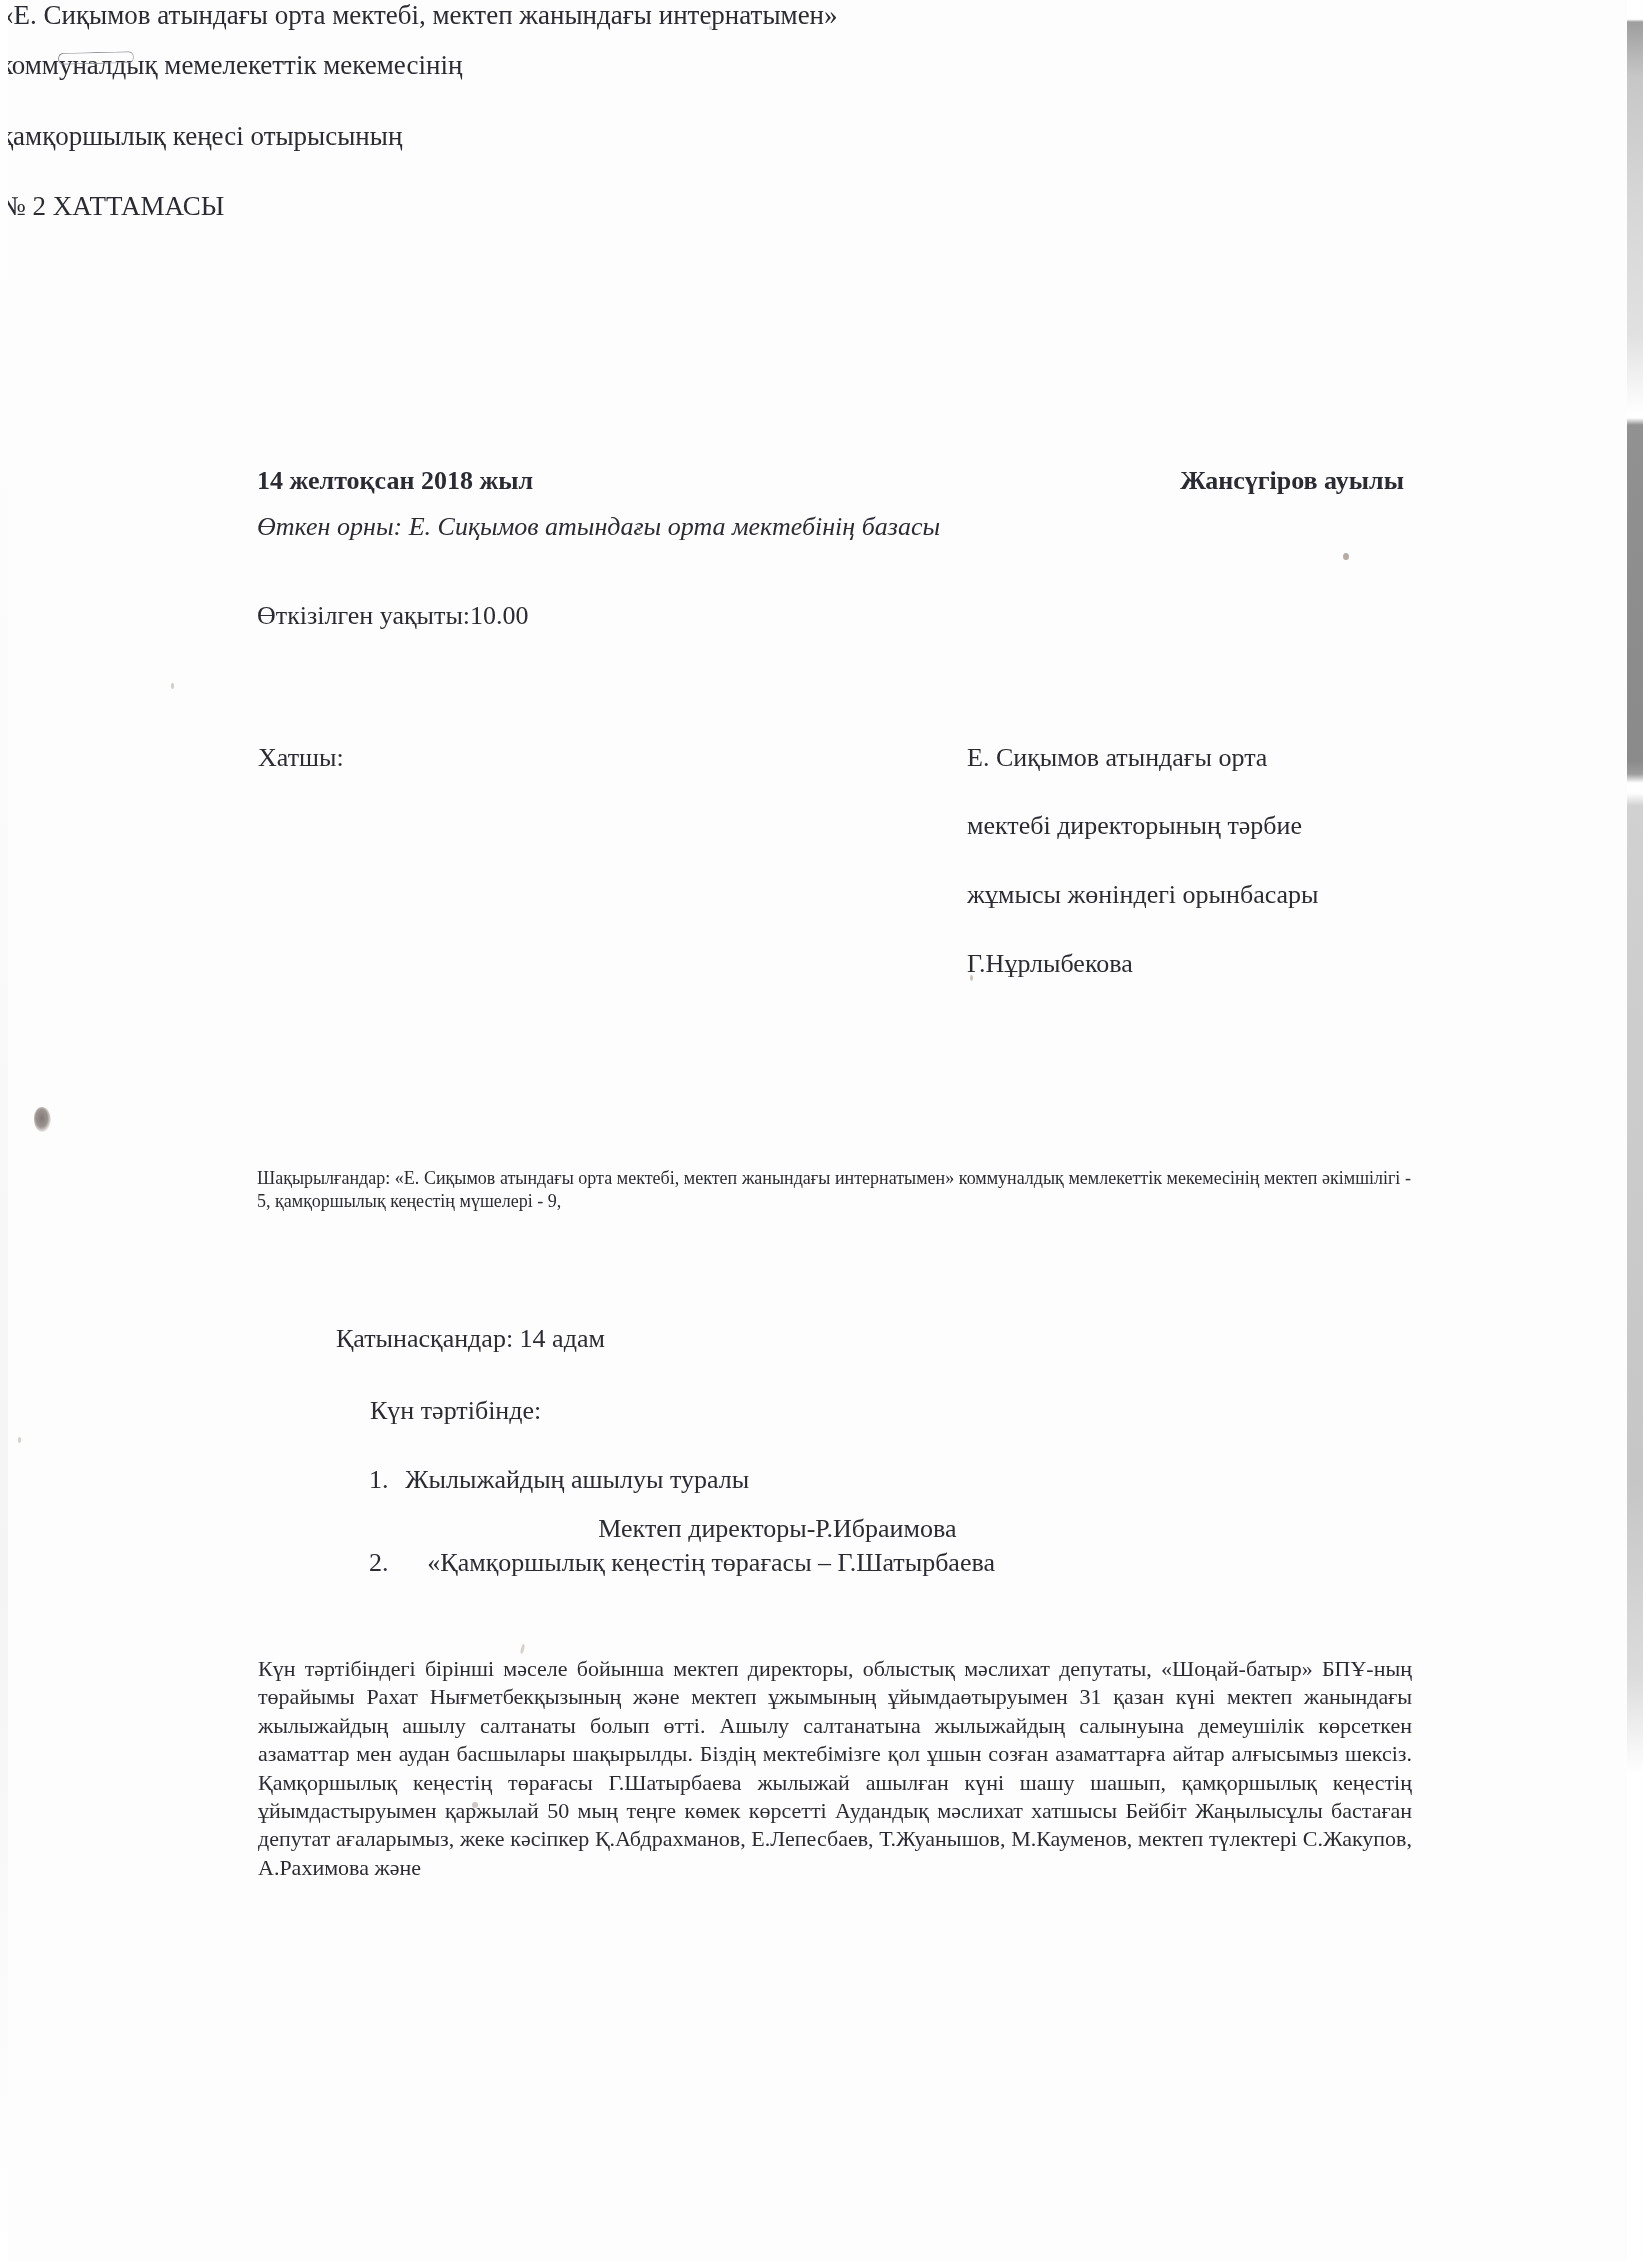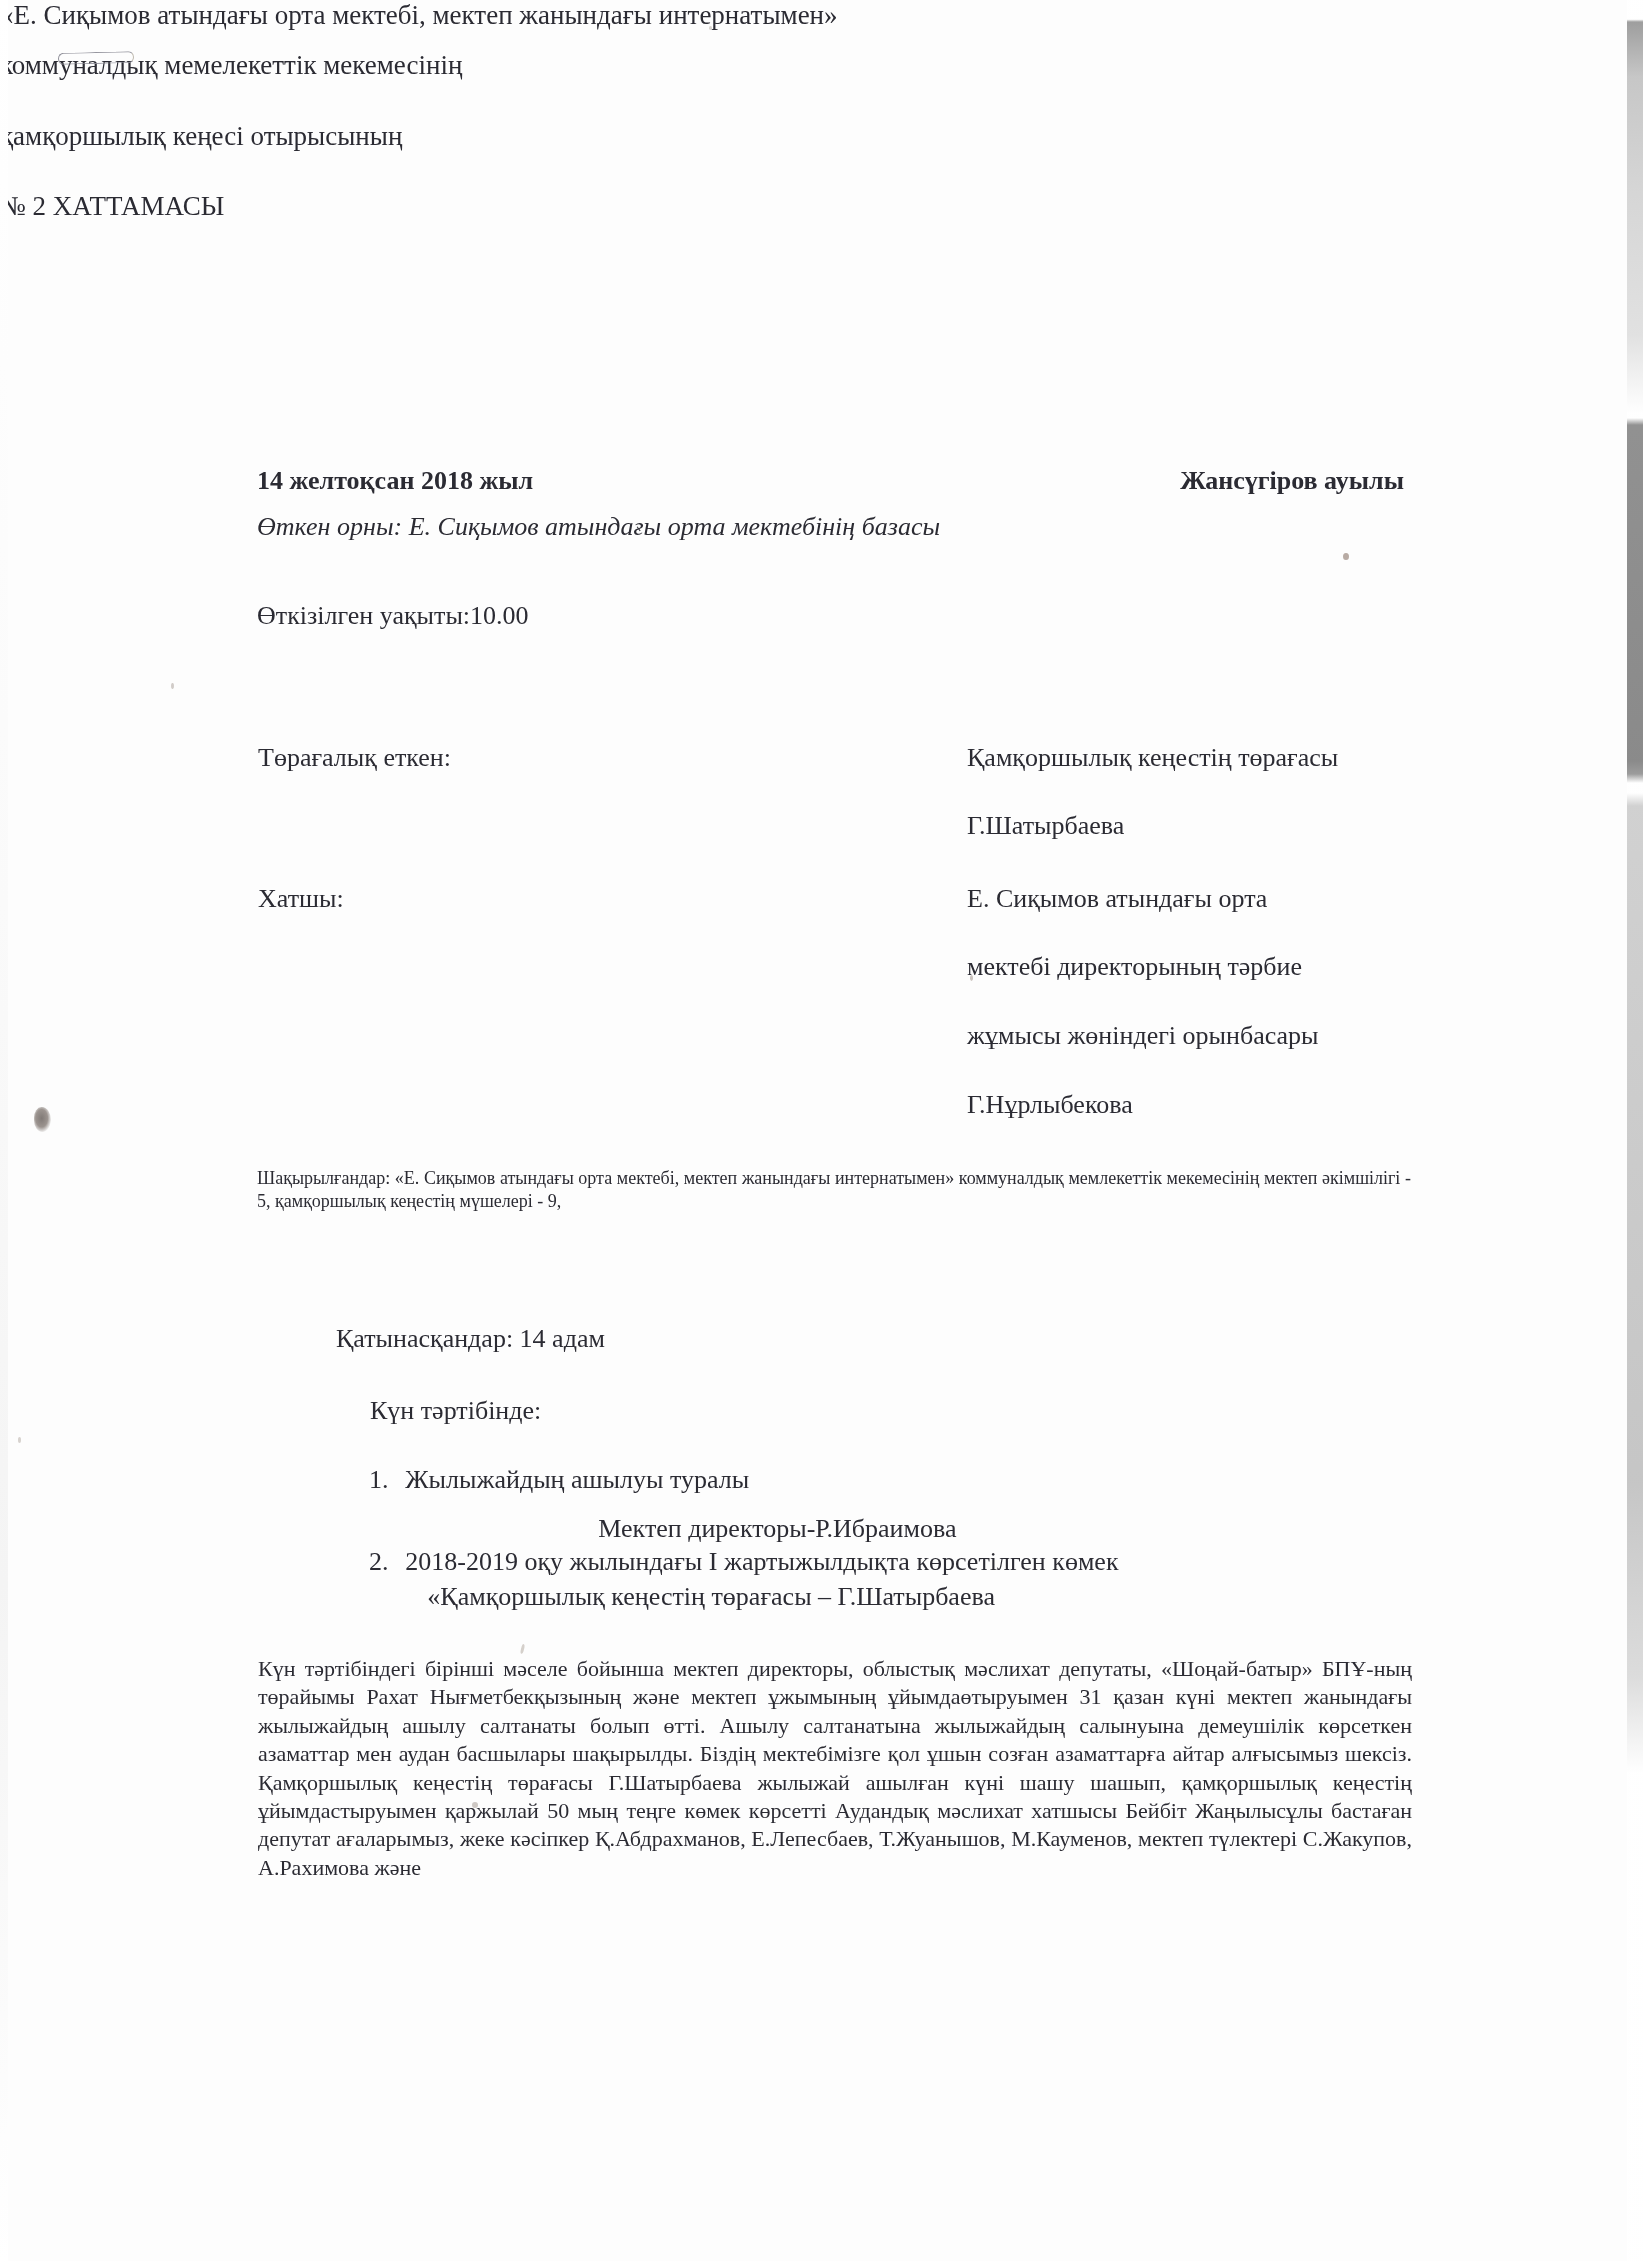--- a/index.html
+++ b/index.html
@@ -200,25 +200,20 @@
   <div class="datebar">
     <span>14 желтоқсан  2018 жыл</span>
     <span>Жансүгіров ауылы</span>
   </div>
 
   <div class="meta-line meta-place">Өткен орны: Е. Сиқымов  атындағы орта мектебінің базасы</div>
   <div class="meta-line meta-time">Өткізілген уақыты:10.00</div>
 
   <div class="role-grid">
 
-    <div class="role-row" style="height:141px;">
-      <span class="role-label" style="top:0;">Төрағалық еткен:</span>
-      <span class="role-value" style="top:0;">Қамқоршылық кеңестің төрағасы</span>
-      <span class="role-value" style="top:68px;">Г.Шатырбаева</span>
-    </div>
 
     <div class="role-row" style="height:284px;">
       <span class="role-label" style="top:0;">Хатшы:</span>
       <span class="role-value" style="top:0;">Е. Сиқымов атындағы орта</span>
       <span class="role-value" style="top:68px;">мектебі директорының тәрбие</span>
       <span class="role-value" style="top:137px;">жұмысы жөніндегі орынбасары</span>
       <span class="role-value" style="top:206px;">Г.Нұрлыбекова</span>
     </div>
 
   </div>
@@ -228,21 +223,20 @@
   <div class="attend">Қатынасқандар:   14 адам</div>
 
   <div class="agenda-head">Күн тәртібінде:</div>
 
   <ol class="agenda-list">
     <li>
       <span>Жылыжайдың ашылуы туралы</span>
       <span class="agenda-sub">Мектеп директоры-Р.Ибраимова</span>
     </li>
     <li>
-      <span>2018-2019 оқу жылындағы I жартыжылдықта  көрсетілген көмек</span>
       <span class="agenda-sub2">«Қамқоршылық кеңестің төрағасы – Г.Шатырбаева</span>
     </li>
   </ol>
 
   <div class="body-para">
     <p>Күн тәртібіндегі бірінші мәселе бойынша мектеп директоры, облыстық мәслихат депутаты, «Шоңай-батыр» БПҰ-ның төрайымы Рахат Нығметбекқызының және мектеп ұжымының ұйымдаөтыруымен 31 қазан күні мектеп жанындағы жылыжайдың ашылу салтанаты болып өтті. Ашылу салтанатына жылыжайдың салынуына демеушілік көрсеткен азаматтар мен аудан басшылары шақырылды. Біздің мектебімізге қол ұшын созған азаматтарға айтар алғысымыз шексіз. Қамқоршылық кеңестің төрағасы Г.Шатырбаева жылыжай ашылған күні шашу шашып, қамқоршылық кеңестің ұйымдастыруымен қаржылай 50 мың теңге көмек көрсетті Аудандық мәслихат хатшысы Бейбіт Жаңылысұлы бастаған депутат ағаларымыз, жеке кәсіпкер Қ.Абдрахманов, Е.Лепесбаев, Т.Жуанышов, М.Кауменов, мектеп түлектері С.Жакупов, А.Рахимова және</p>
   </div>
 
 </div>
 

